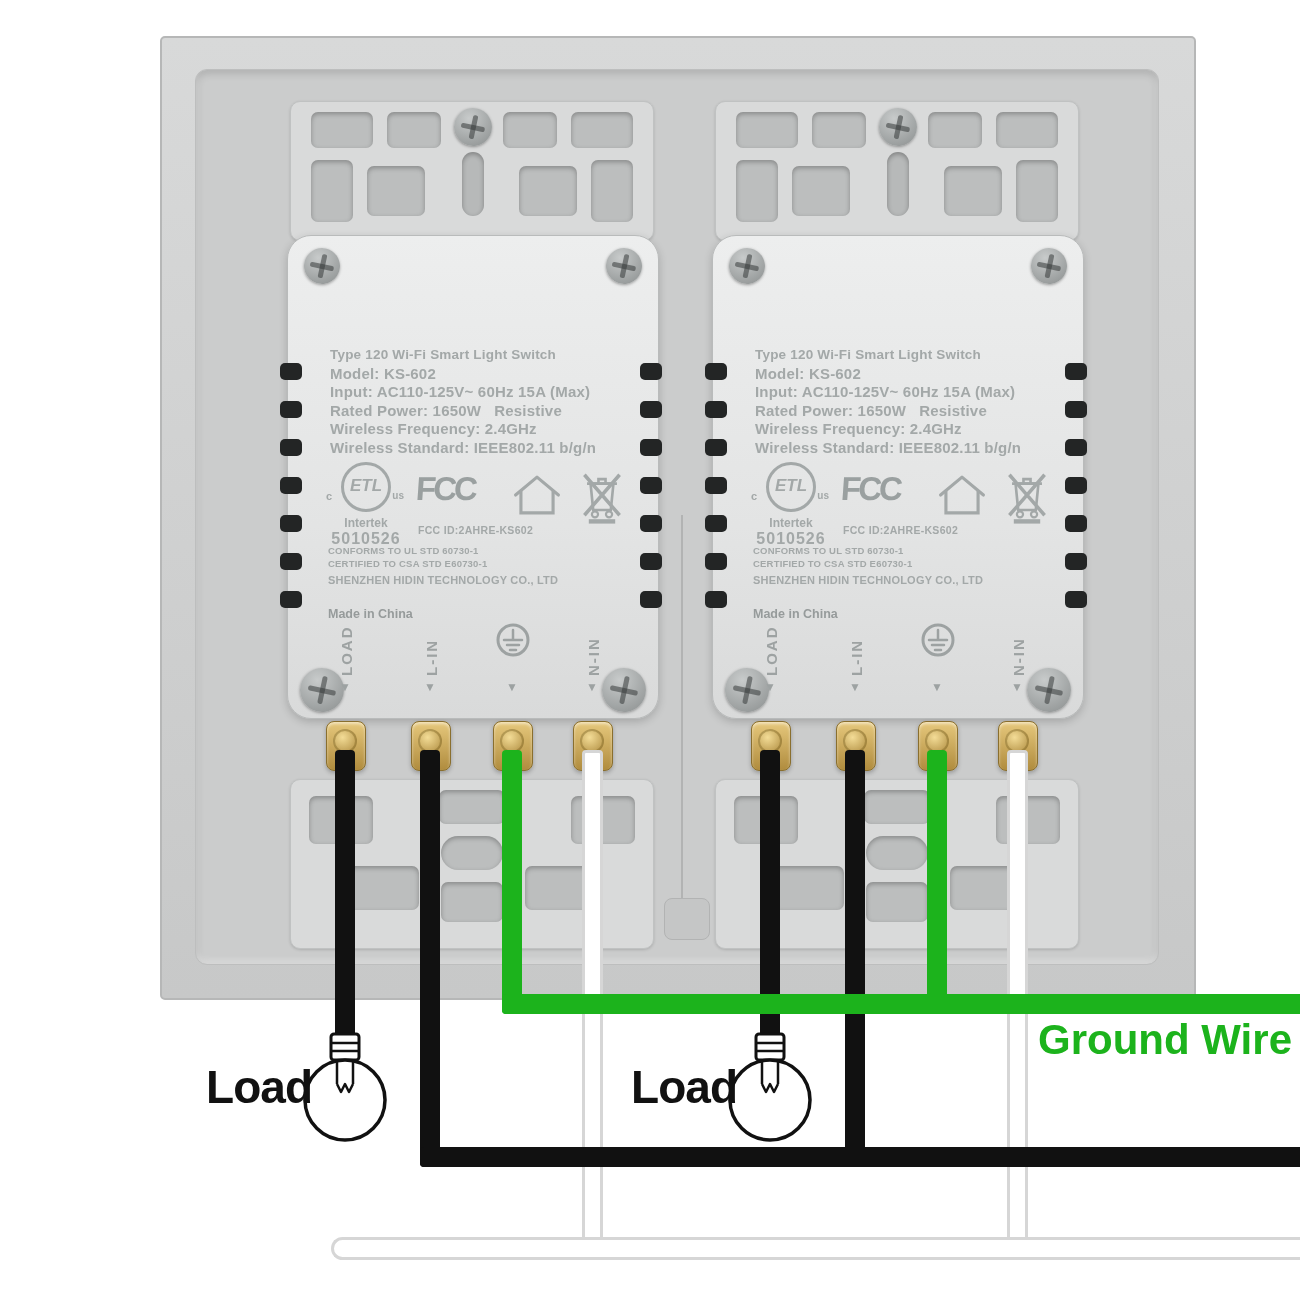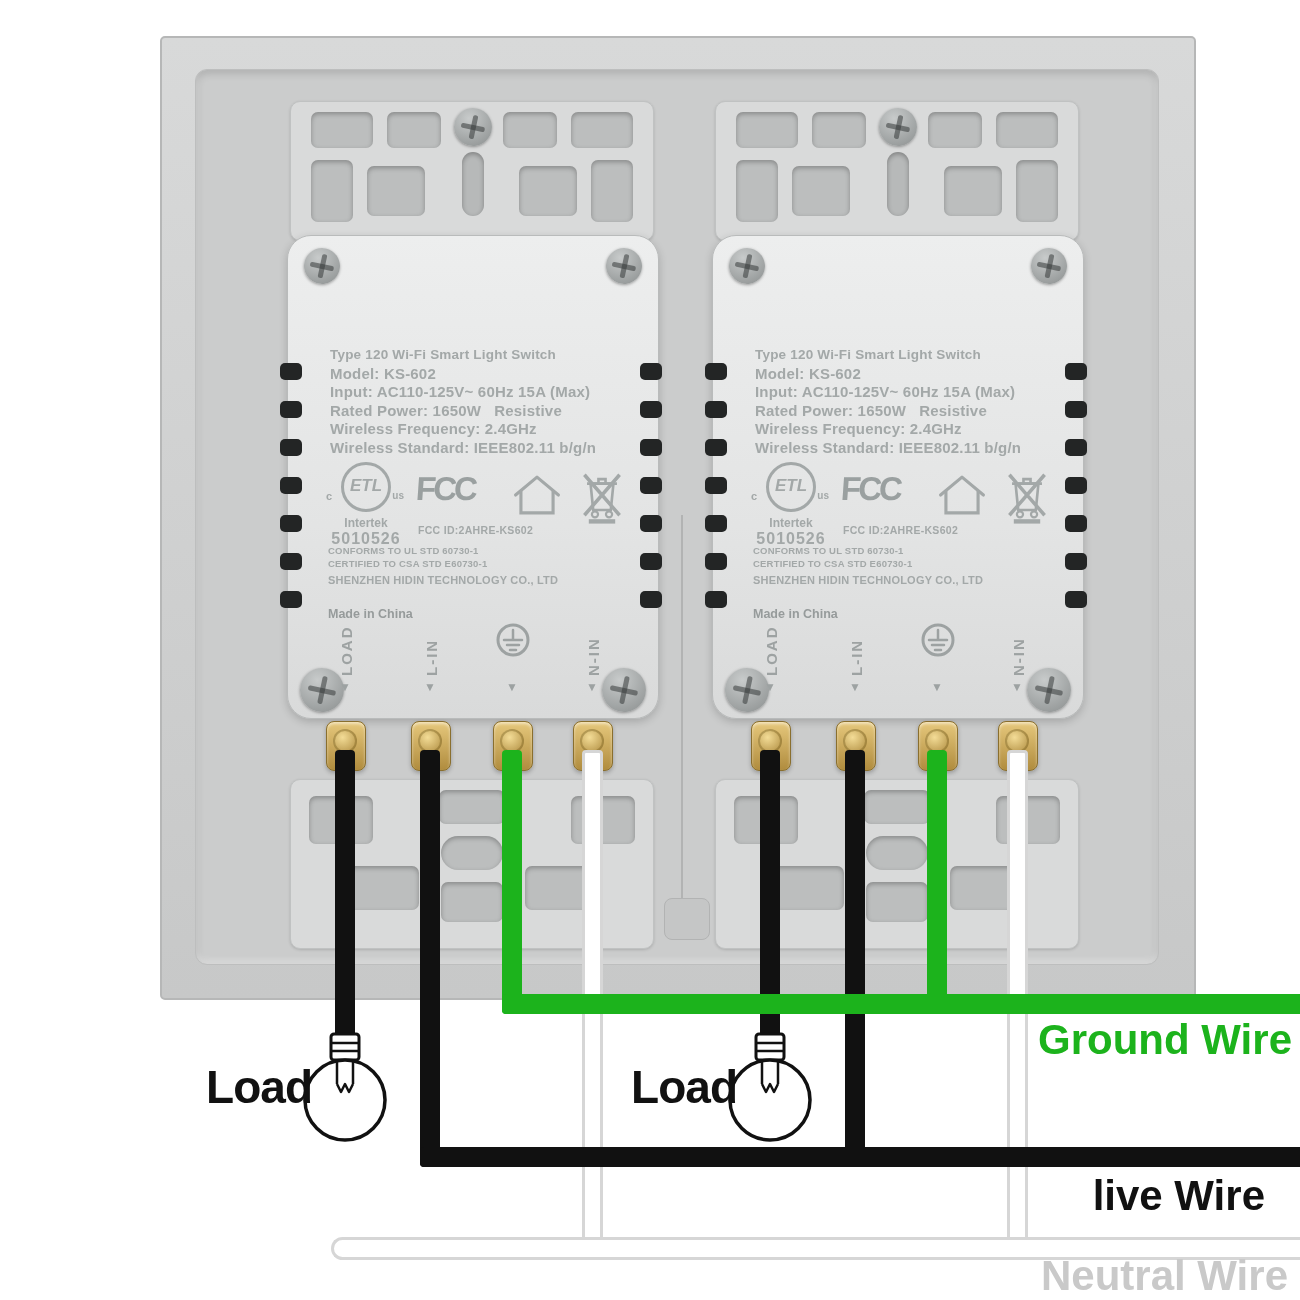--- a/index.html
+++ b/index.html
@@ -364,16 +364,14 @@
     <rect x="46" y="2" width="28" height="26" rx="3" fill="#fff" stroke="#111" stroke-width="3"></rect>
     <line x1="46" y1="11" x2="74" y2="11" stroke="#111" stroke-width="2.5"></line>
     <line x1="46" y1="19" x2="74" y2="19" stroke="#111" stroke-width="2.5"></line>
     <circle cx="60" cy="68" r="40" fill="#fff" stroke="#111" stroke-width="3.5"></circle>
     <path d="M52 28 L52 52 M68 28 L68 52 M52 52 L56 60 L60 52 L64 60 L68 52" fill="none" stroke="#111" stroke-width="2.5" stroke-linejoin="round"></path>
   </svg>
 
   <div class="big-label load-label ll1">Load</div>
   <div class="big-label load-label ll2">Load</div>
   <div class="big-label gw-label">Ground Wire</div>
-  <div class="big-label lw-label">live Wire</div>
-  <div class="big-label nw-label">Neutral Wire</div>
 
 </div>
 
 </body></html>

